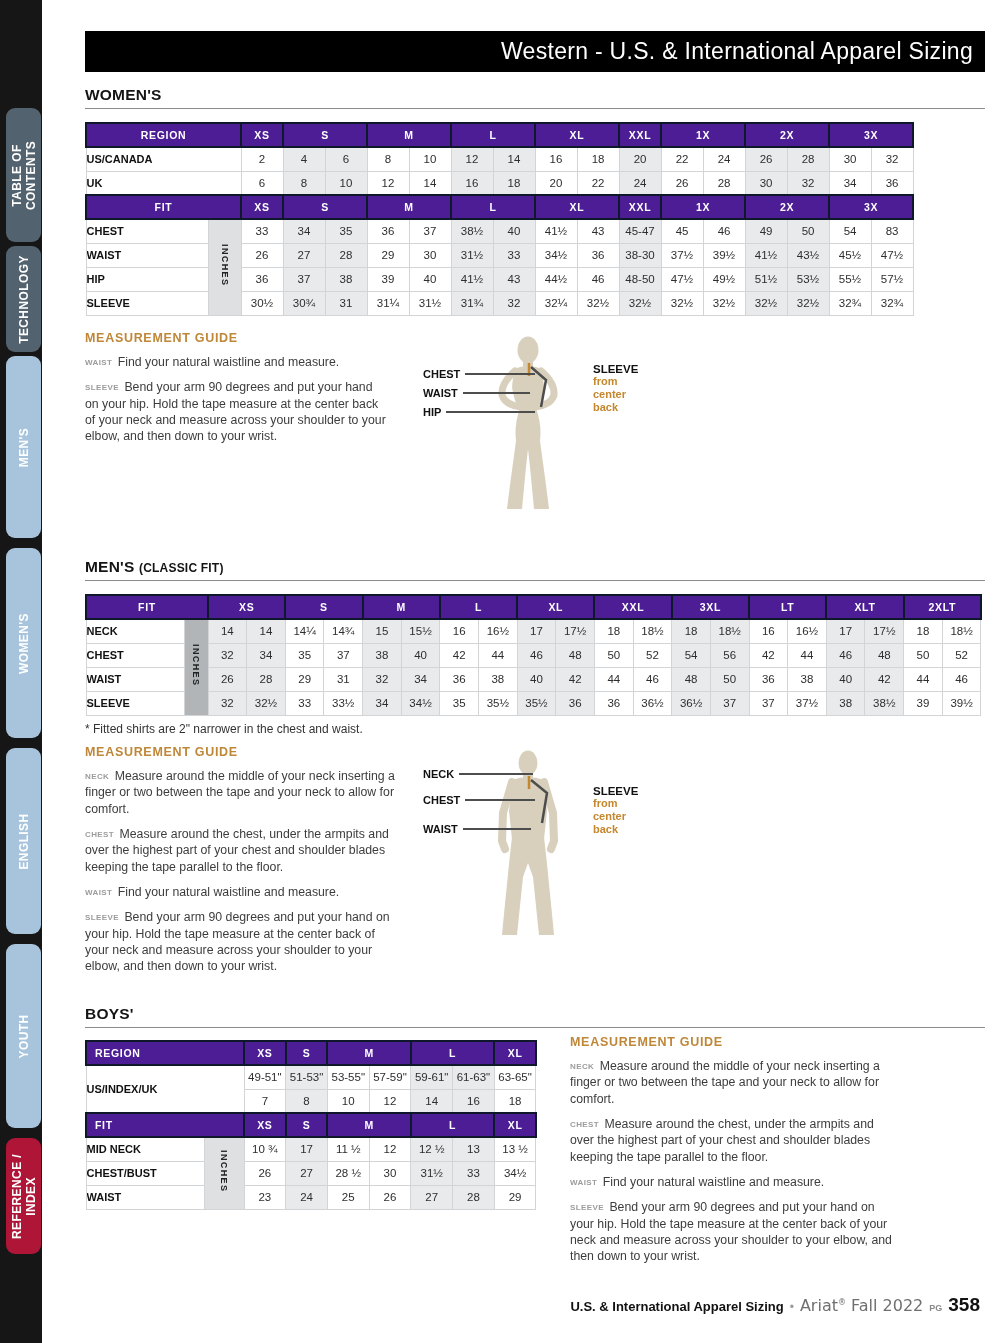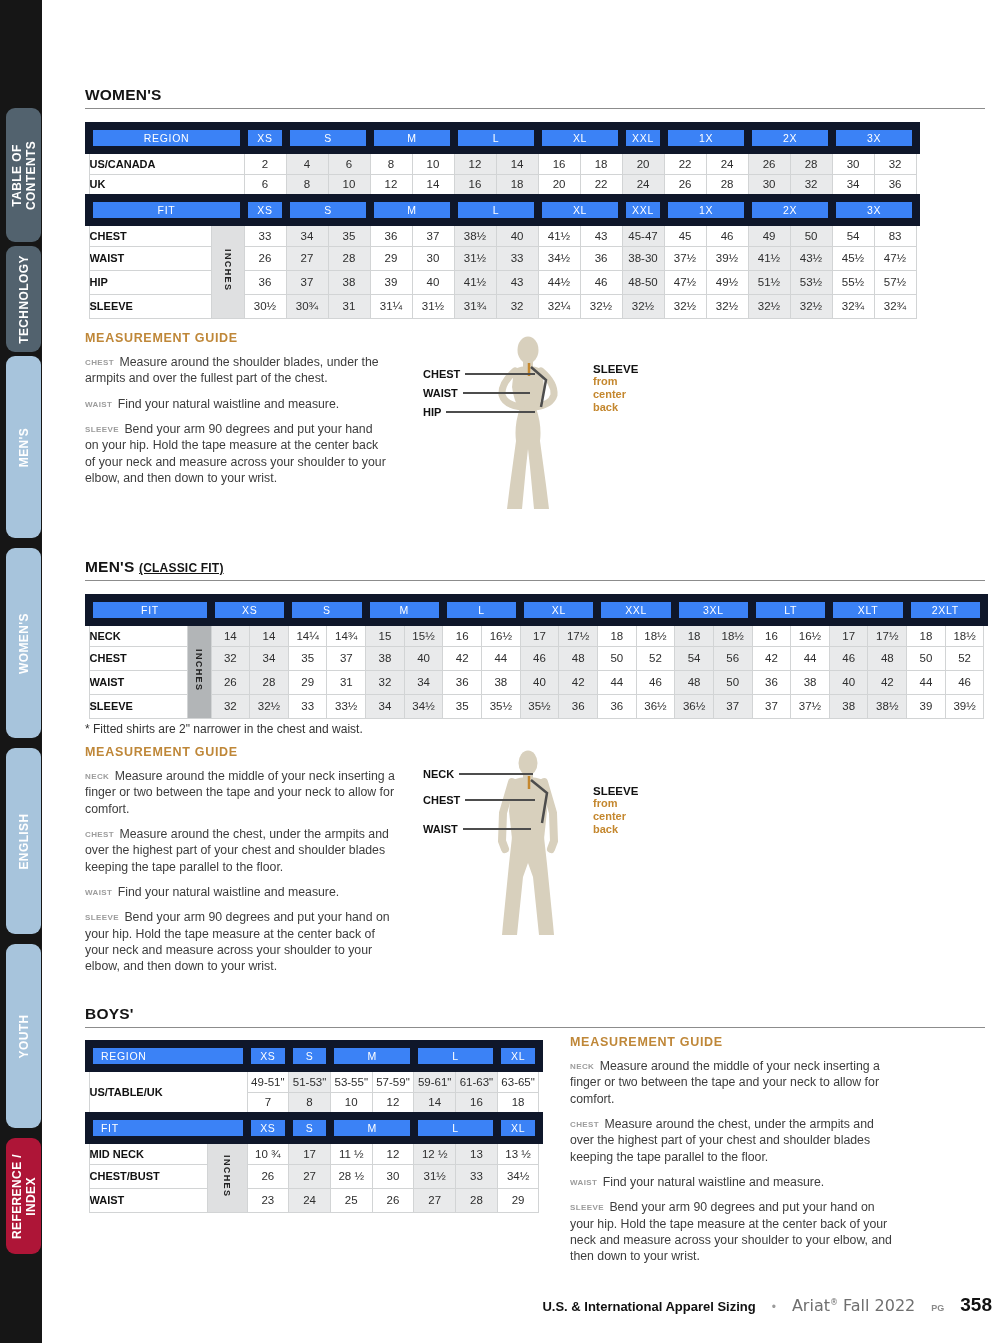--- a/index.html
+++ b/index.html
@@ -21,30 +21,30 @@
   
   .topbar {
     position:absolute; left:85px; top:31px; width:900px; height:41px; background:#000;
     color:#fff; display:flex; align-items:center; justify-content:flex-end;
     padding-right:12px; font-size:23px; letter-spacing:.3px;
   }
 
   
   .content { position:absolute; left:85px; top:0; width:900px; height:1343px; }
   .section-heading { position:absolute; font-size:15.5px; font-weight:bold; color:#141414; letter-spacing:.2px; }
-  .section-heading .sub { font-size:12px;text-decoration:underline; }
+  .section-heading .sub { font-size:12px; }
   .rule { position:absolute; width:900px; height:1px; background:#8c8c8c; }
   .table-host { position:absolute; }
 
   
   table.size-table { border-collapse:collapse; table-layout:fixed; border:1px solid #8e9193; }
   table.size-table td, table.size-table th { height:24px; padding:0; overflow:hidden; }
   th.hdr {
-    background:#3b82f6; color:#fff; font-size:10.5px; font-weight:normal; letter-spacing:.7px;
-    border:8px solid #0f172a; text-align:center;
+    background:#4c1d95; color:#fff; font-size:10.5px; font-weight:bold; letter-spacing:.7px;
+    border:2px solid #0f172a; text-align:center;
   }
   th.hdr.al { text-align:left; padding-left:8px; }
   td.val { font-size:11.5px; color:#2e2e2e; text-align:center; background:#fff; border:1px solid #d2d4d5; }
   td.val.gray { background:#e9eaeb; }
   td.rowlabel {
     font-size:11px; font-weight:bold; color:#111; text-align:left; padding-left:8px;
     background:#fff; border:1px solid #d2d4d5;
   }
   td.inches { text-align:center; vertical-align:middle; border:1px solid #d2d4d5; }
   td.inches span {
@@ -65,21 +65,21 @@
   .fig-svg { position:absolute; }
   .pointer { position:absolute; display:flex; align-items:center; gap:5px; height:14px; }
   .plabel { font-size:11px; font-weight:bold; color:#111; white-space:nowrap; }
   .pline { flex:1; height:2px; background:#4d4d4d; }
   .sleeve-block { position:absolute; width:62px; }
   .sleeve-label { font-size:11.5px; font-weight:bold; color:#111; }
   .sleeve-sub { font-size:11px; font-weight:bold; color:#c4872e; line-height:1.18; width:46px; }
 
   
   .footnote { position:absolute; font-size:12px; color:#333; }
-  .footer { position:absolute; right:8px; top:1294px; display:flex; align-items:baseline; gap:16px; }
+  .footer { position:absolute; right:20px; top:1294px; display:flex; align-items:baseline; gap:6px; }
   .f-left { font-size:13px; font-weight:bold; color:#111; }
   .f-sep { color:#9a9a9a; font-size:12px; }
   .f-brand { font-size:16px; color:#6f6f6f; font-family:"DejaVu Sans", sans-serif; }
   .f-brand sup { font-size:8px; }
   .f-pg { font-size:9px; color:#8a8a8a; font-weight:bold; }
   .f-num { font-size:19px; font-weight:bold; color:#111; }
 </style>
 </head>
 <body>
 
@@ -102,20 +102,23 @@
         <span class="side-tab-label" style="width: 186px; left: -75.5px; top: 75.5px;">ENGLISH</span>
       </div>
       <div class="side-tab" style="top: 944px; height: 184px; background: rgb(167, 196, 220);">
         <span class="side-tab-label" style="width: 184px; left: -74.5px; top: 74.5px;">YOUTH</span>
       </div>
       <div class="side-tab" style="top: 1138px; height: 116px; background: rgb(174, 21, 55);">
         <span class="side-tab-label" style="width: 116px; left: -40.5px; top: 40.5px;">REFERENCE / INDEX</span>
       </div>
     </div>
 
+  <div class="topbar">
+    <span>Western - U.S. &amp; International Apparel Sizing</span>
+  </div>
 
   <div class="content">
 
     <div class="section-heading" style="left:0;top:86px">WOMEN'S</div>
     <div class="rule" style="left:0;top:108px"></div>
     <div class="table-host" style="left:0;top:122px" id="womens-table">
         <table class="size-table" style="width: 827px;">
           <colgroup>
             <col style="width: 122px;">
             <col style="width: 33px;">
@@ -275,21 +278,20 @@
               <td class="val gray">32½</td>
               <td class="val">32¾</td>
               <td class="val">32¾</td>
             </tr>
           </tbody>
         </table>
       </div>
 
     <div class="guide-text" style="left:0;top:331px;width:302px" id="womens-guide">
         <div class="gtitle">MEASUREMENT GUIDE</div>
-        <p class="gpara"><span class="glabel">CHEST</span> Measure around the shoulder blades, under the armpits and over the fullest part of the chest.</p>
         <p class="gpara"><span class="glabel">WAIST</span> Find your natural waistline and measure.</p>
         <p class="gpara"><span class="glabel">SLEEVE</span> Bend your arm 90 degrees and put your hand on your hip. Hold the tape measure at the center back of your neck and measure across your shoulder to your elbow, and then down to your wrist.</p>
       </div>
 
     <div class="figure" style="left:338px;top:333px;width:258px;height:182px">
       <svg class="fig-svg" style="left:52px;top:2px" width="106" height="178" viewBox="0 0 106 178">
         <g fill="#d8d0bd">
           <ellipse cx="53" cy="15" rx="10.5" ry="13.5"></ellipse>
           <rect x="48" y="24" width="10" height="10"></rect>
           <path d="M39,34 Q53,28 67,34 L69,52 Q67,67 61,75 L45,75 Q39,67 37,52 Z"></path>
@@ -522,21 +524,21 @@
           <tbody>
             <tr>
               <th class="hdr al" colspan="2">REGION</th>
               <th class="hdr" colspan="1">XS</th>
               <th class="hdr" colspan="1">S</th>
               <th class="hdr" colspan="2">M</th>
               <th class="hdr" colspan="2">L</th>
               <th class="hdr" colspan="1">XL</th>
             </tr>
             <tr>
-              <td class="rowlabel" colspan="2" rowspan="2">US/TABLE/UK</td>
+              <td class="rowlabel" colspan="2" rowspan="2">US/INDEX/UK</td>
               <td class="val">49-51"</td>
               <td class="val gray">51-53"</td>
               <td class="val">53-55"</td>
               <td class="val">57-59"</td>
               <td class="val gray">59-61"</td>
               <td class="val gray">61-63"</td>
               <td class="val">63-65"</td>
             </tr>
             <tr>
               <td class="val">7</td>

